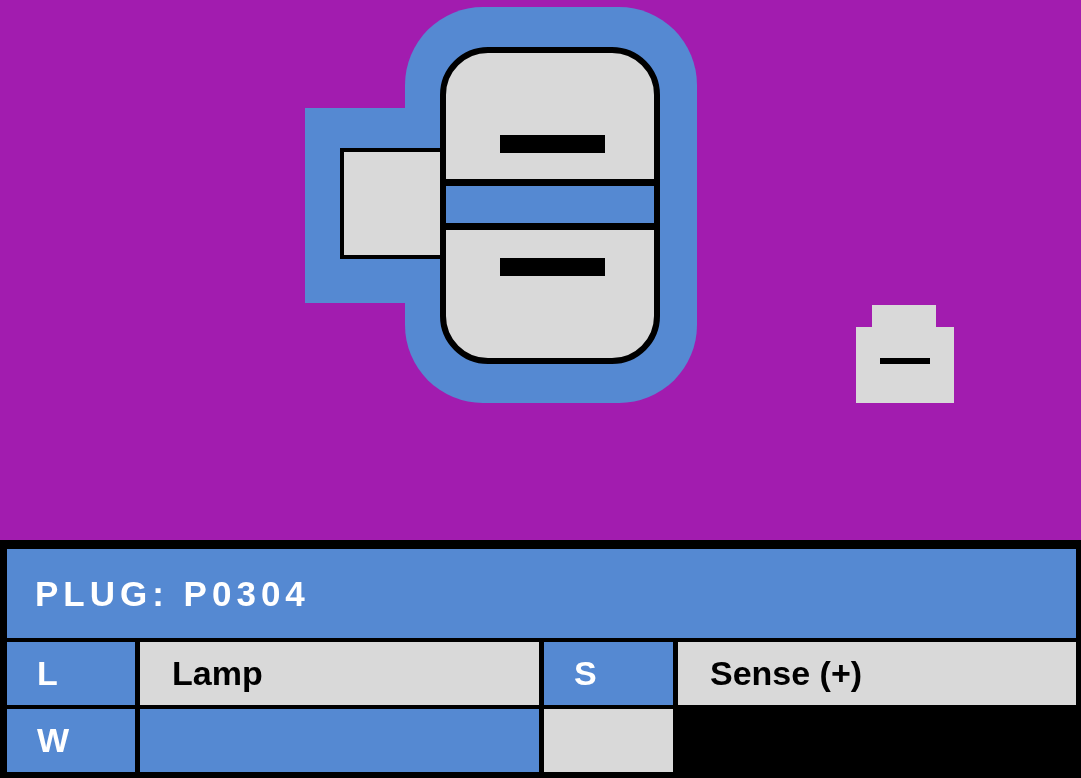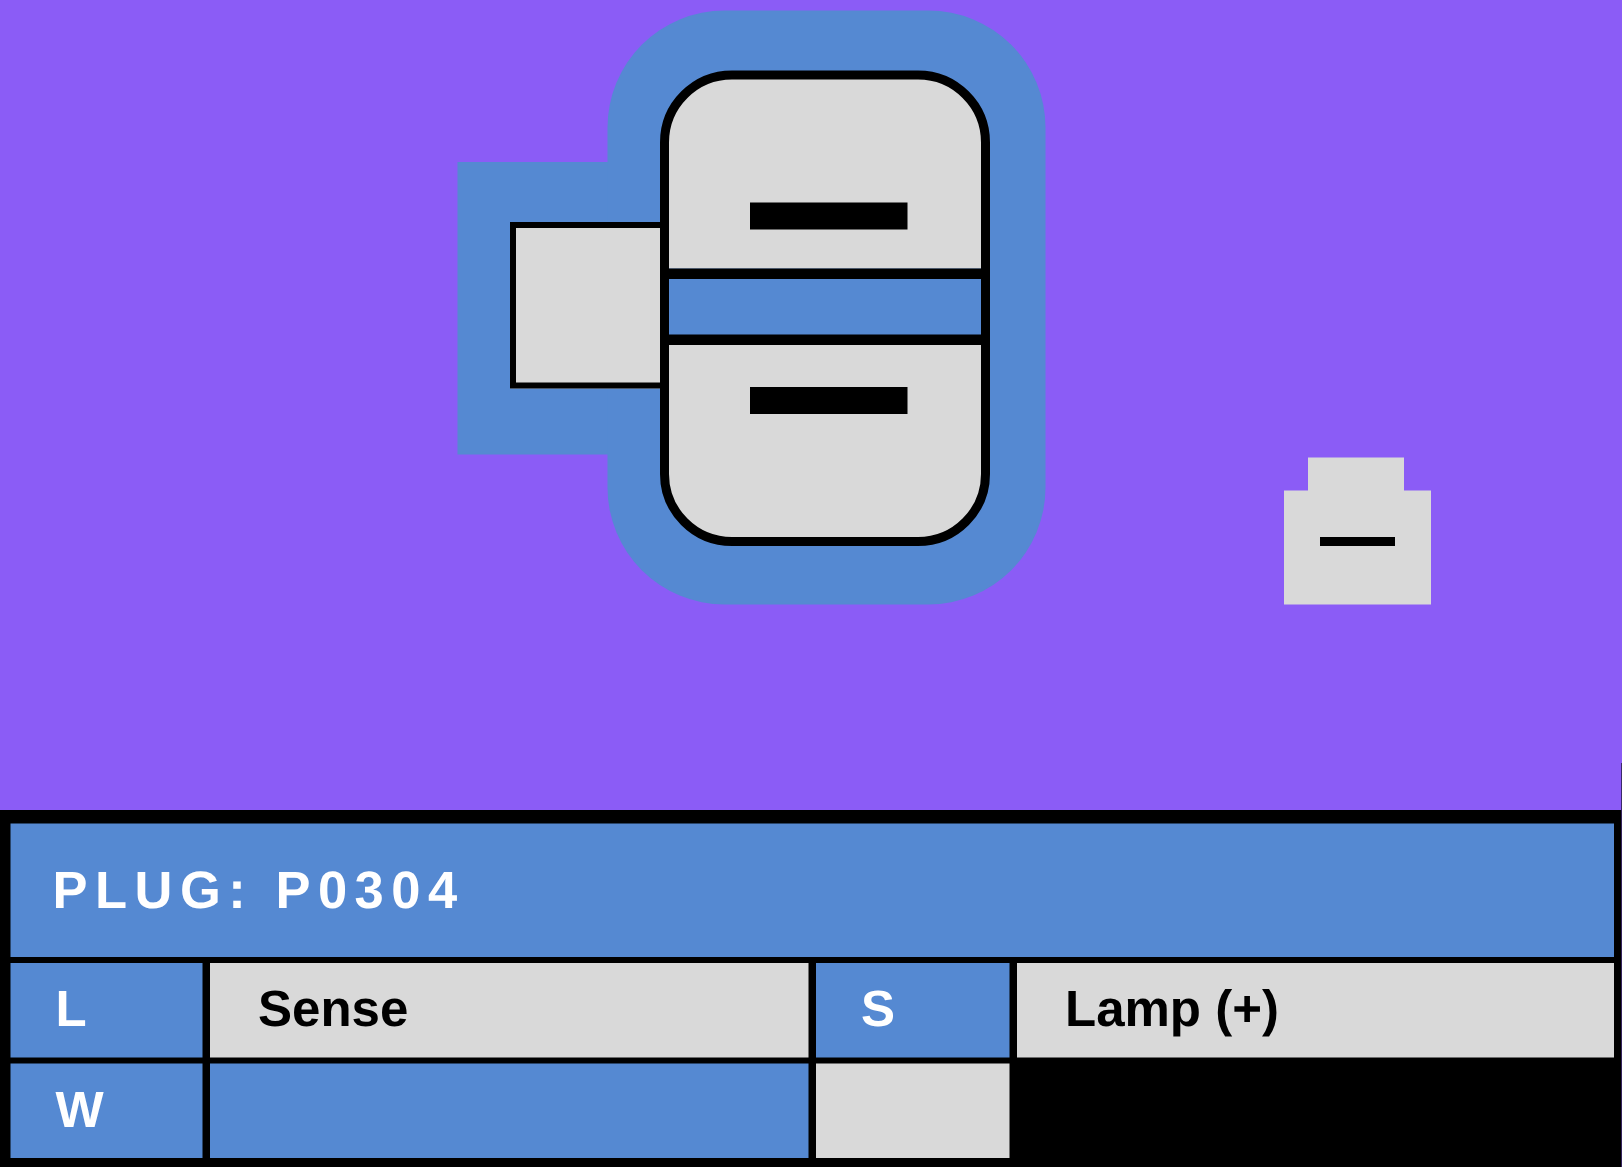--- a/index.html
+++ b/index.html
@@ -4,21 +4,21 @@
 <style>
   html, body {
     margin: 0;
     padding: 0;
     background: #000;
   }
   .canvas {
     position: relative;
     width: 1081px;
     height: 778px;
-    background: #8b5cf6;
+    background: #a21caf;
     overflow: hidden;
     font-family: "Liberation Sans", sans-serif;
   }
 
   
   .plug-tab {
     position: absolute;
     left: 305px; top: 108px;
     width: 140px; height: 195px;
     background: #5589D2;
@@ -153,22 +153,22 @@
   <div class="small-terminal">
     <div class="bump"></div>
     <div class="tbody"></div>
     <div class="dash"></div>
   </div>
 
   <div class="pin-table">
     <div class="table-header">PLUG: P0304</div>
 
     <div class="pin-cell">L</div>
-    <div class="desc-cell">Sense</div>
+    <div class="desc-cell">Lamp</div>
     <div class="pin-cell">S</div>
-    <div class="desc-cell">Lamp (+)</div>
+    <div class="desc-cell">Sense (+)</div>
 
     <div class="pin-cell">W</div>
     <div class="pin-cell"></div>
     <div class="desc-cell"></div>
   </div>
 
 </div>
 
 </body></html>

